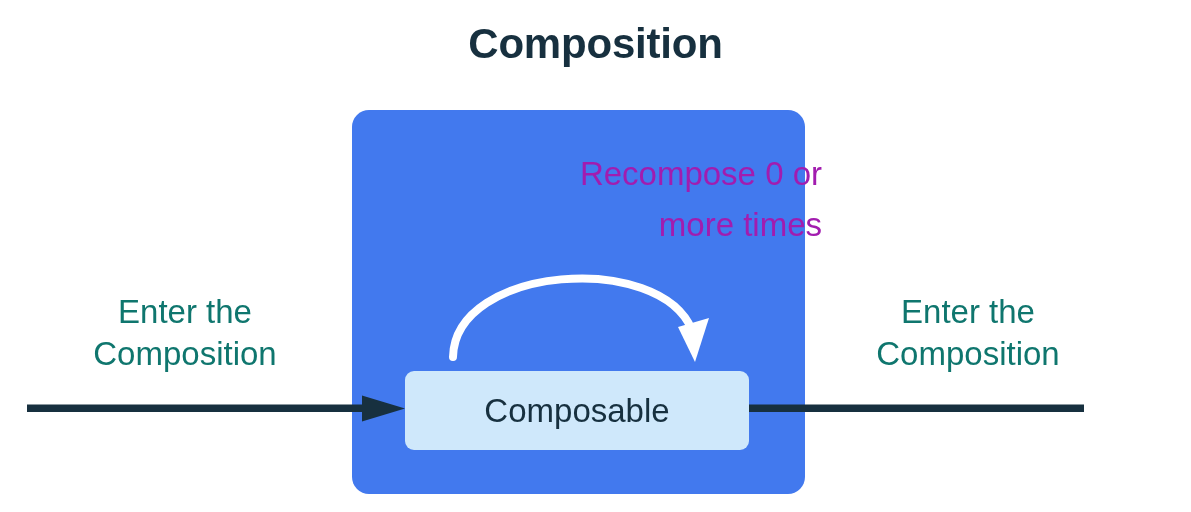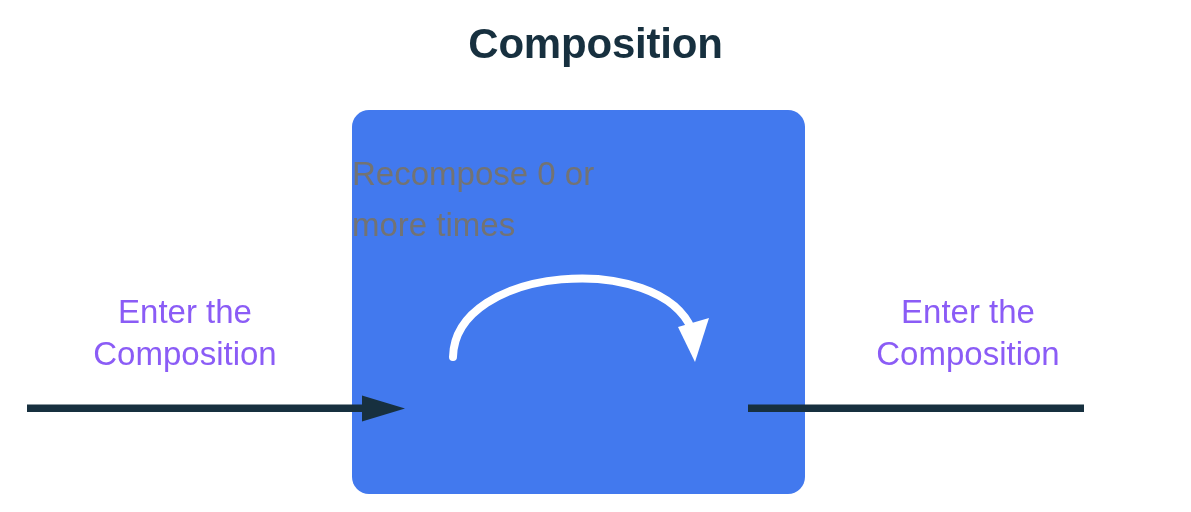--- a/index.html
+++ b/index.html
@@ -42,25 +42,26 @@
     background: #4279EE;
     border-radius: 17px;
   }
 
   
   .recompose-label {
     position: absolute;
     left: 352px;
     top: 148px;
     width: 453px;
-    text-align: left;
+    text-align: right;
     font-size: 33px;
-    color: #737373;
+    color: #a21caf;
     line-height: 51px;
     white-space: pre-line;
+    padding-left: 17px;
   }
 
   
   .composable-box {
     position: absolute;
     left: 405px;
     top: 371px;
     width: 344px;
     height: 79px;
     background: #CFE8FB;
@@ -77,21 +78,21 @@
     justify-content: center;
     font-size: 33px;
     color: #17303F;
   }
 
   
   .side-label {
     position: absolute;
     text-align: center;
     font-size: 33px;
-    color: #8b5cf6;
+    color: #0f766e;
     line-height: 42px;
     white-space: pre-line;
   }
   .side-label.enter {
     left: 35px;
     top: 291px;
     width: 300px;
   }
   .side-label.leave {
     left: 818px;
@@ -132,20 +133,23 @@
       <rect x="748" y="404.5" width="384" height="7.5" fill="#17303F"></rect>
       <polygon points="1128,395.5 1167,408.5 1128,421.5" fill="#17303F"></polygon>
     </g>
 
     <g>
       <path d="M 453 357 C 455 265 660 251 692 330" fill="none" stroke="#FFFFFF" stroke-width="8" stroke-linecap="round"></path>
       <polygon points="678,327 709,318 695,362" fill="#FFFFFF"></polygon>
     </g>
   </svg>
 
+  <div class="composable-box">
+    <div class="composable-label">Composable</div>
+  </div>
 
   <div class="side-label enter">Enter the
 Composition</div>
 
   <div class="side-label leave">Enter the
 Composition</div>
 
 </div>
 
 </body></html>

